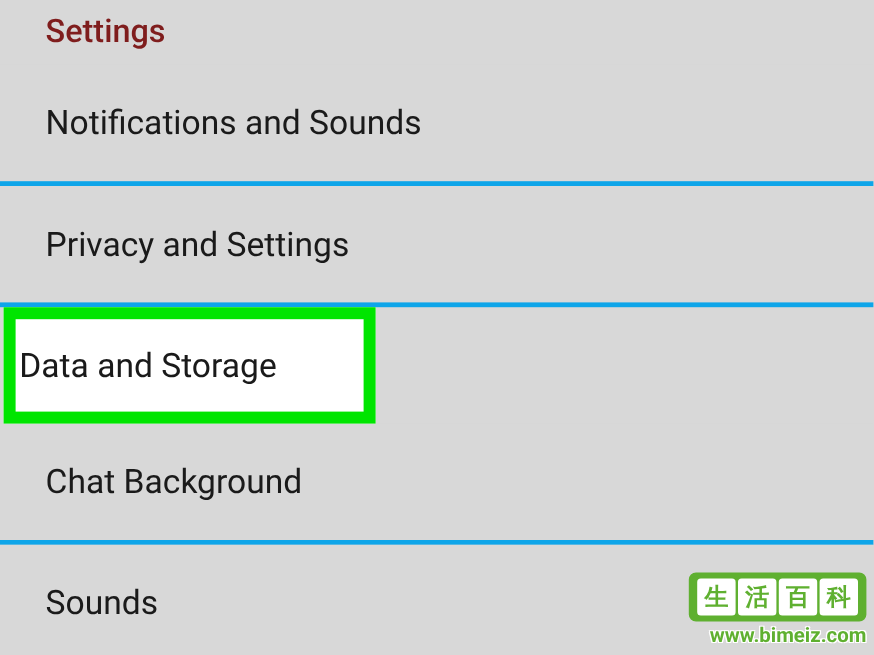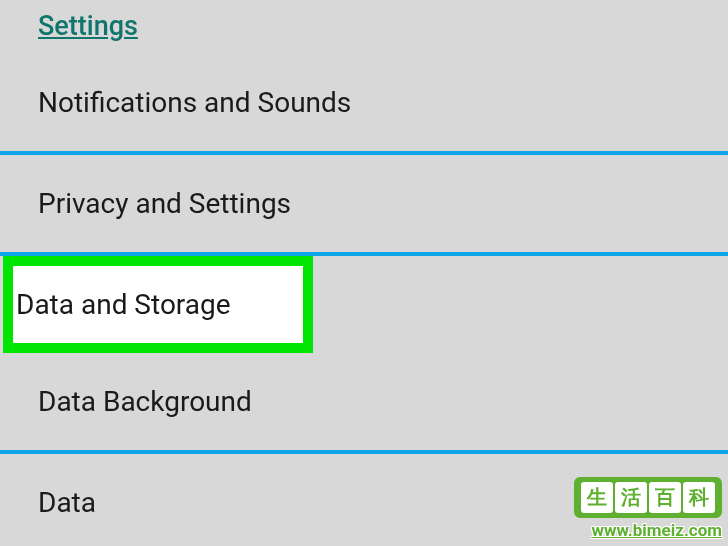--- a/index.html
+++ b/index.html
@@ -10,24 +10,23 @@
     body {
       font-family: -apple-system, BlinkMacSystemFont, 'Segoe UI', Roboto, Arial, sans-serif;
       background: #d8d8d8;
       width: 728px;
       height: 546px;
       overflow: hidden;
       position: relative;
     }
     .section-header {
       padding: 10px 38px 12px;
-      color: #0f766e;
+      color: #7f1d1d;
       font-size: 27px;
       font-weight: 500;
-      text-decoration: underline;
     }
     .settings-item {
       padding: 32px 38px;
       font-size: 28px;
       color: #1a1a1a;
       border-bottom: 4px solid #0ea5e9;
       background: #d8d8d8;
       display: flex;
       justify-content: space-between;
       align-items: center;
@@ -83,21 +82,20 @@
       font-size: 20px;
       font-weight: bold;
       padding: 2px 6px;
       border-radius: 3px;
     }
     .watermark-url {
       color: #5fb030;
       font-size: 17px;
       font-weight: bold;
       text-shadow: 1px 1px 0 #fff, -1px -1px 0 #fff, 1px -1px 0 #fff, -1px 1px 0 #fff;
-      text-decoration: underline;
     }
   </style>
 </head>
 <body>
 
 <div class="section-header">
   <span>Settings</span>
 </div>
 
 <div class="settings-item">
@@ -109,25 +107,25 @@
 </div>
 
 <div class="highlighted-wrapper">
   <div class="highlight-box"></div>
   <div class="settings-item">
     <span class="item-label">Data and Storage</span>
   </div>
 </div>
 
 <div class="settings-item">
-  <span class="item-label">Data Background</span>
+  <span class="item-label">Chat Background</span>
 </div>
 
 <div class="settings-item">
-  <span class="item-label">Data</span>
+  <span class="item-label">Sounds</span>
 </div>
 
 <div class="watermark">
   <div class="watermark-logo">
     <div class="watermark-chars">
       <span class="watermark-char">生</span>
       <span class="watermark-char">活</span>
       <span class="watermark-char">百</span>
       <span class="watermark-char">科</span>
     </div>

